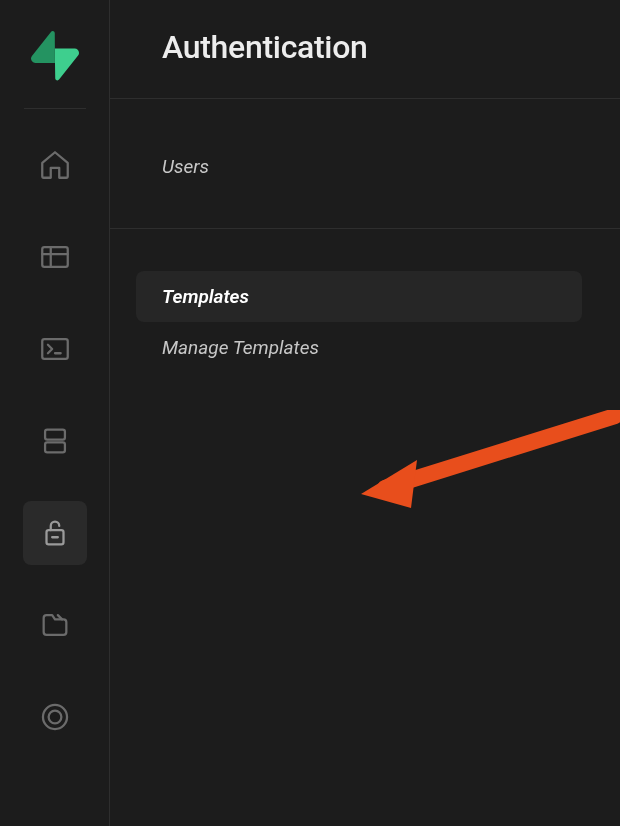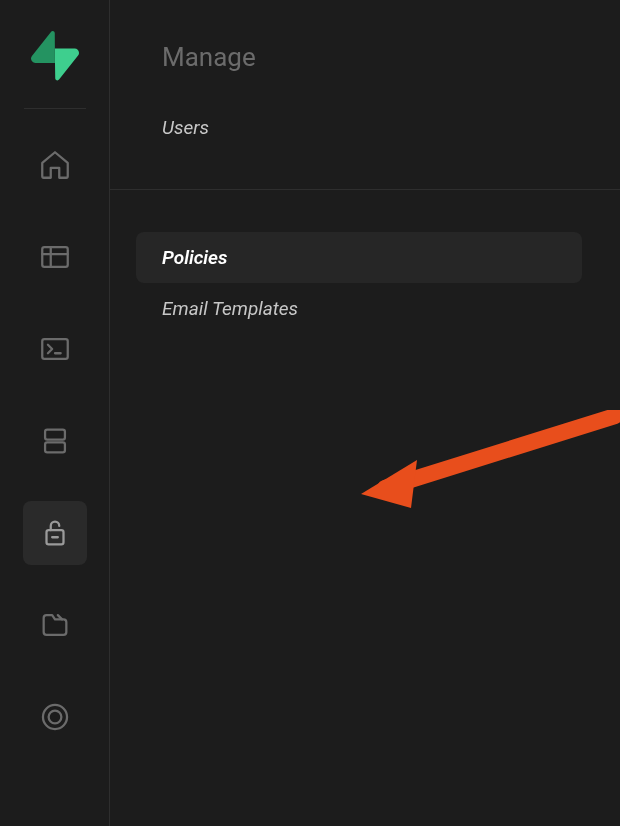--- a/index.html
+++ b/index.html
@@ -169,29 +169,31 @@
 
   <div class="rail-icon">
     <svg viewBox="0 0 24 24" fill="none" stroke="currentColor" stroke-width="1.6" stroke-linecap="round" stroke-linejoin="round">
       <circle cx="12" cy="12" r="8.5"></circle>
       <circle cx="12" cy="12" r="4.5"></circle>
     </svg>
   </div>
 </div>
 
 <div class="main">
+  <div class="header">
+    <h1 class="header-title">Authentication</h1>
+  </div>
 
   <div class="section">
-    <div class="section-label">Manage</div>
     <div class="nav-item">Users</div>
   </div>
 
   <div class="section">
-    <div class="nav-item active">Policies</div>
-    <div class="nav-item">Email Templates</div>
+    <div class="nav-item active">Templates</div>
+    <div class="nav-item">Manage Templates</div>
   </div>
 </div>
 
 <svg class="arrow-annotation" style="left:355px; top:410px;" width="270" height="120" viewBox="0 0 270 120">
   <defs>
     <marker id="arrowhead" markerWidth="10" markerHeight="10" refX="2" refY="5" orient="auto">
       <polygon points="0 0, 10 5, 0 10" fill="#E84E1C"></polygon>
     </marker>
   </defs>
   <line x1="260" y1="6" x2="30" y2="78" stroke="#E84E1C" stroke-width="16" stroke-linecap="round"></line>

